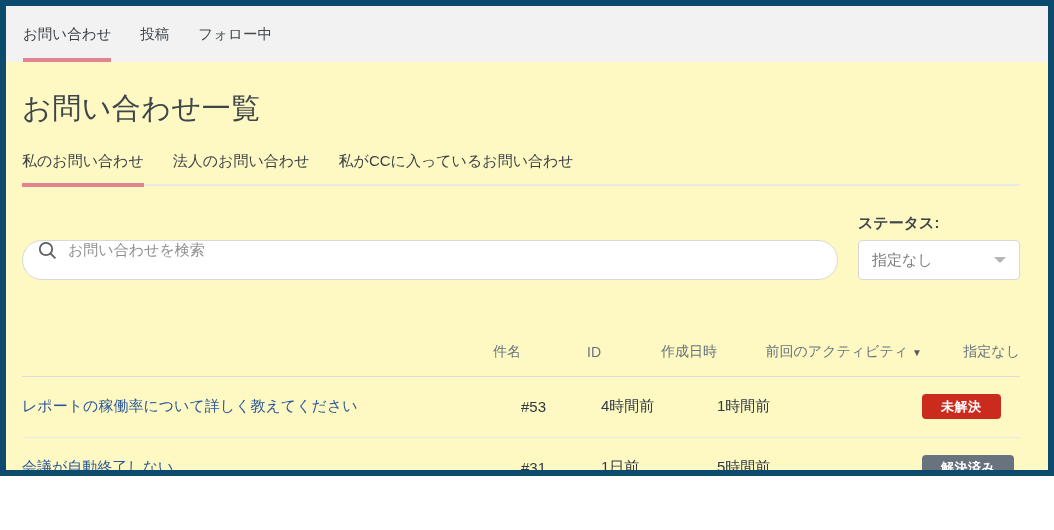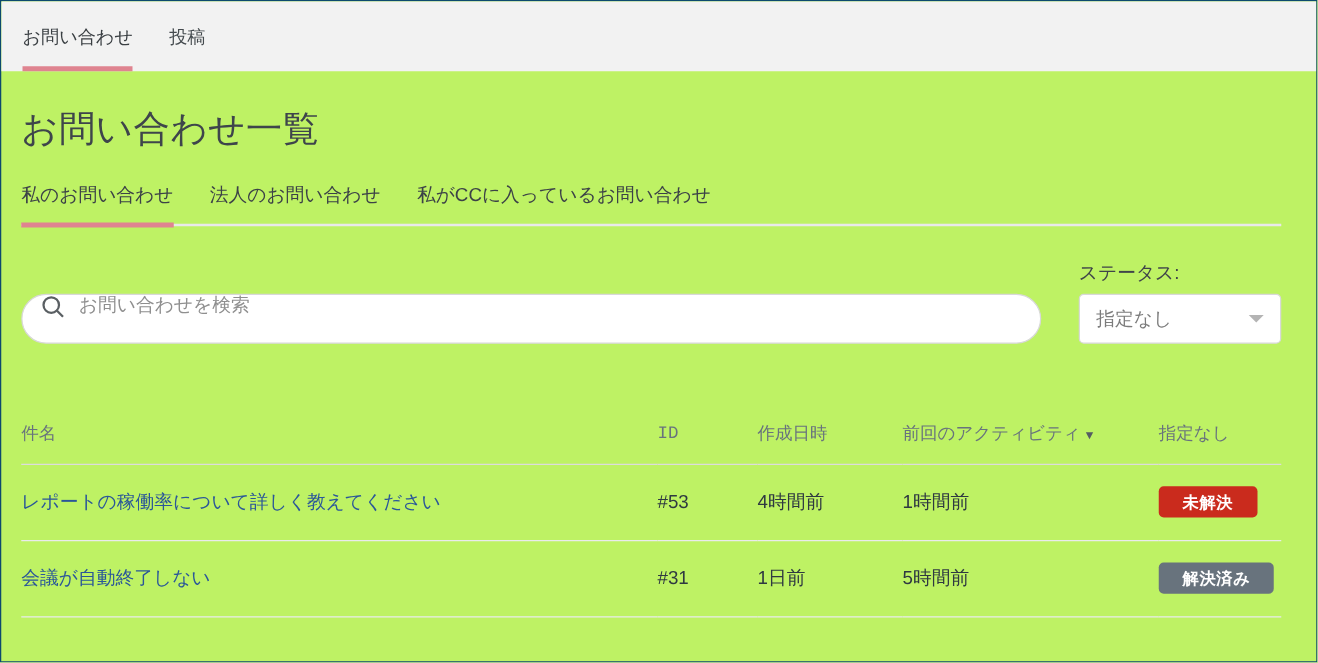--- a/index.html
+++ b/index.html
@@ -3,23 +3,23 @@
 <meta charset="utf-8">
 <style>
   * { box-sizing: border-box; margin: 0; padding: 0; }
   html, body { width: 1054px; height: 530px; }
   body {
     font-family: "Liberation Sans", "DejaVu Sans", sans-serif;
     background: #ffffff;
   }
   .window {
     width: 1054px;
-    height: 530px;
-    border: 1px solid #0c4a6e;
-    background: #bef264;
+    height: 476px;
+    border: 6px solid #0c4a6e;
+    background: #fef9c3;
     overflow: hidden;
   }
 
   
   .top-nav {
     height: 56px;
     background: #f2f2f2;
     display: flex;
     align-items: stretch;
     padding-left: 17px;
@@ -100,20 +100,21 @@
     font-family: inherit;
     background: transparent;
   }
   .search-box input::placeholder { color: #8f8f8f; }
 
   .status-filter { display: flex; flex-direction: column; }
   .status-label {
     font-size: 15px;
     color: #3f4449;
     margin-bottom: 7px;
+    font-weight: bold;
   }
   .status-select {
     width: 162px;
     height: 40px;
     border: 1px solid #d8d8d8;
     border-radius: 4px;
     background: #fff;
     display: flex;
     align-items: center;
     justify-content: space-between;
@@ -130,28 +131,27 @@
   }
 
   
   table.requests {
     width: 100%;
     margin-top: 48px;
     border-collapse: collapse;
   }
   .requests th {
     height: 48px;
-    text-align: left;
+    text-align: right;
     font-weight: 400;
     font-size: 14px;
     color: #68737d;
     border-bottom: 1px solid #dcdcdc;
     vertical-align: middle;
     white-space: nowrap;
-    font-family: Liberation Mono, monospace;
   }
   .requests td {
     height: 61px;
     font-size: 15px;
     color: #2f3941;
     border-bottom: 1px solid #e9ebec;
     vertical-align: middle;
     white-space: nowrap;
     margin-left: 28px;
   }
@@ -175,20 +175,21 @@
   .badge.solved   { background: var(--badge-solved, #68737d); }
 </style>
 </head>
 <body>
 
 <div class="window">
 
   <header class="top-nav">
     <div class="top-tab active">お問い合わせ</div>
     <div class="top-tab">投稿</div>
+    <div class="top-tab">フォロー中</div>
   </header>
 
   <main class="main">
 
     <h1 class="page-title">お問い合わせ一覧</h1>
 
     <nav class="sub-tabs">
       <div class="sub-tab active">私のお問い合わせ</div>
       <div class="sub-tab">法人のお問い合わせ</div>
       <div class="sub-tab">私がCCに入っているお問い合わせ</div>

